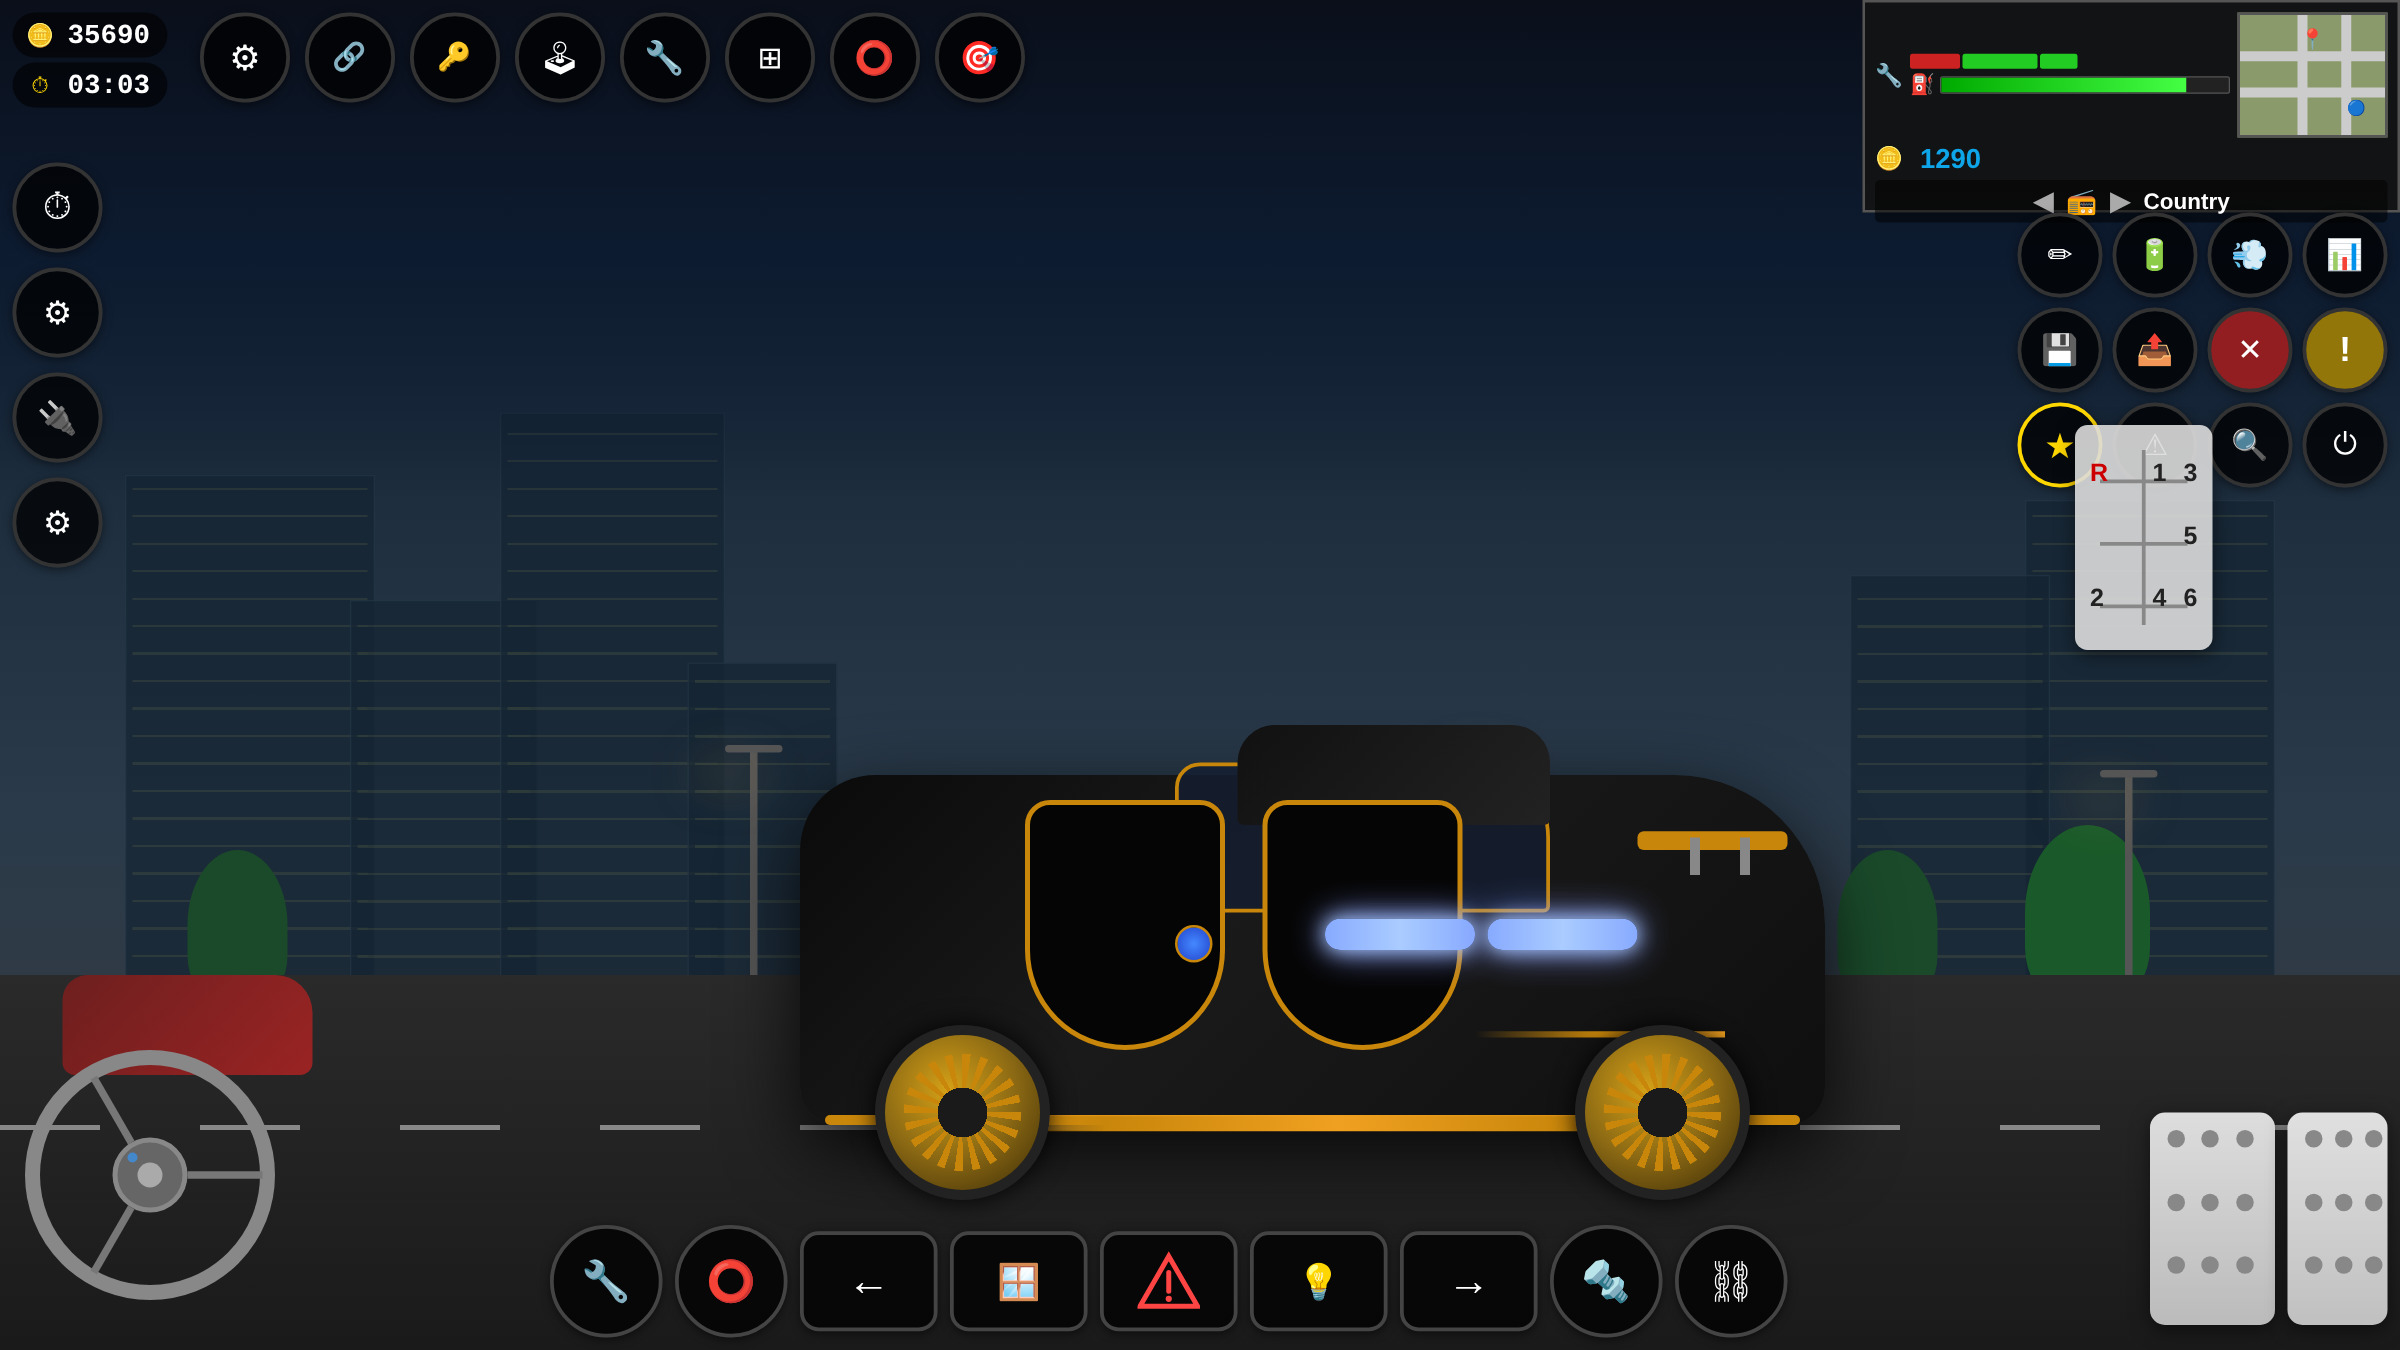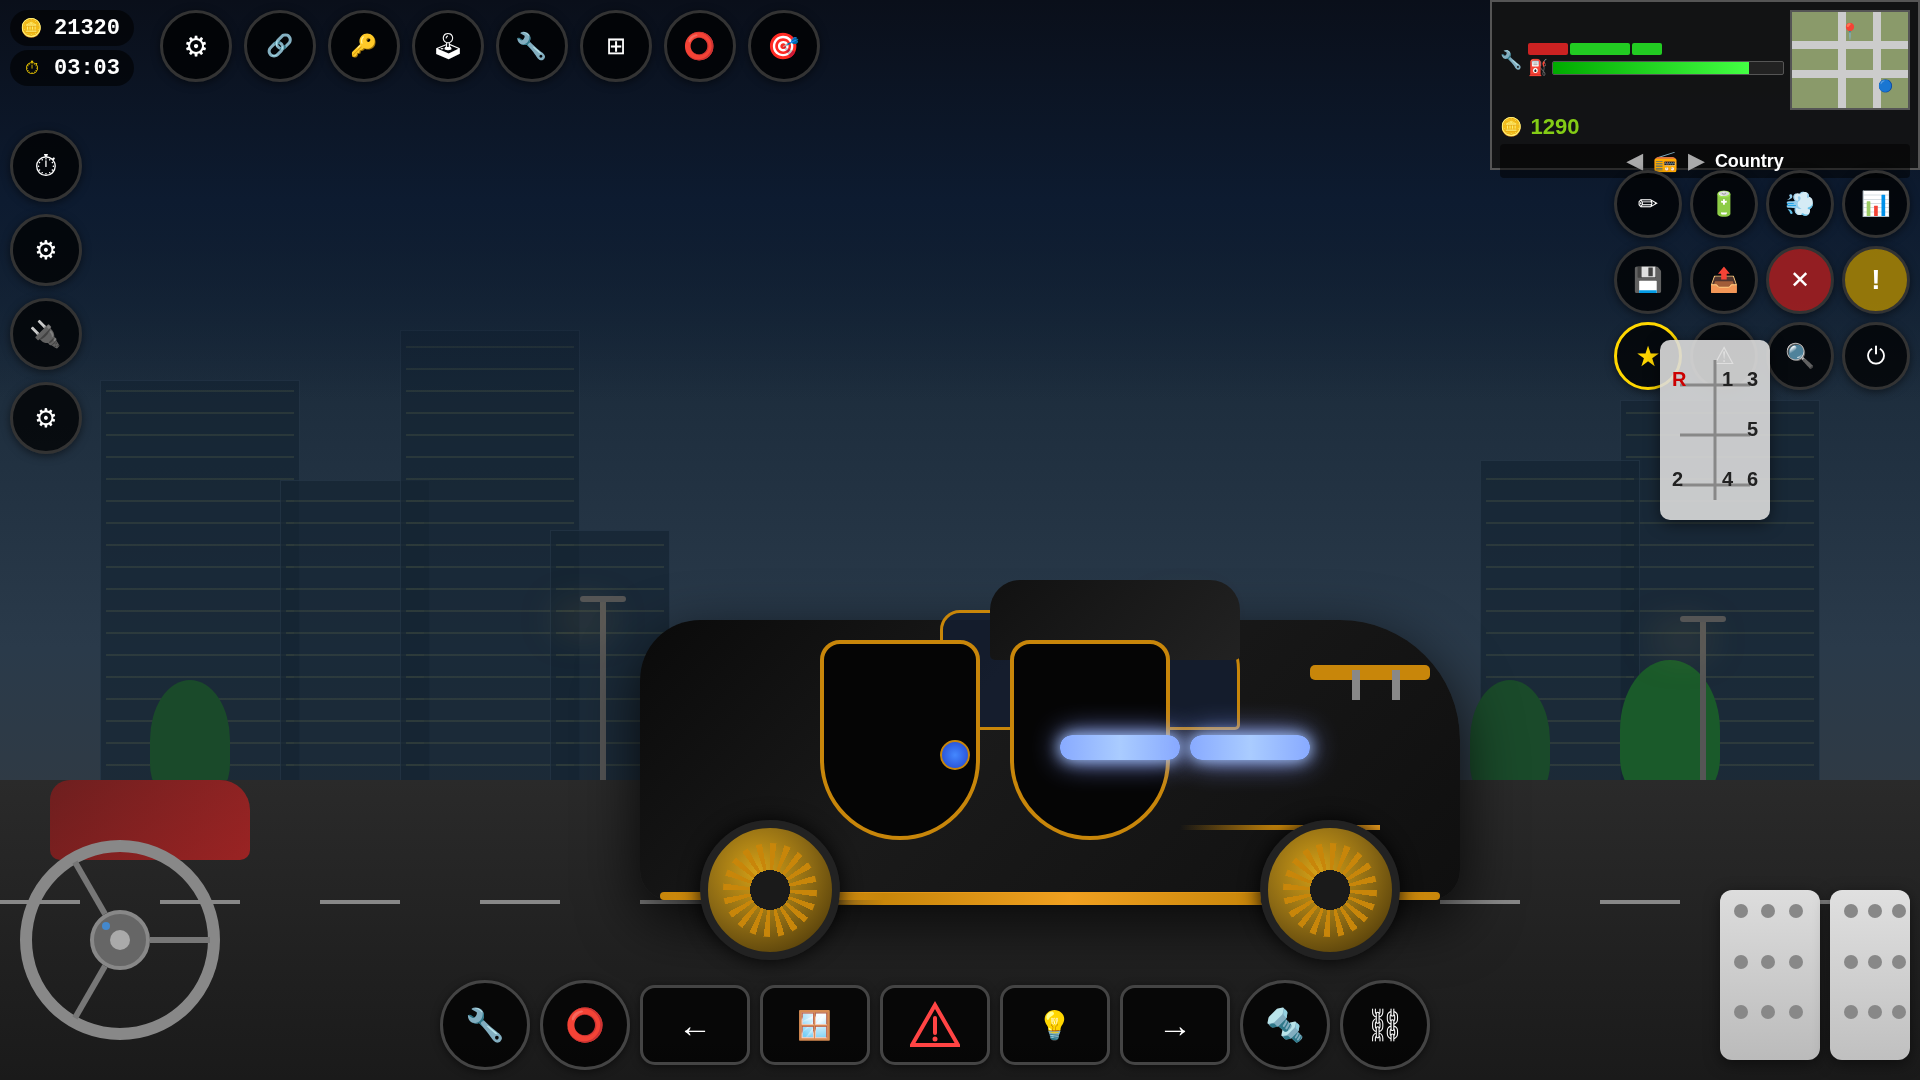--- a/index.html
+++ b/index.html
@@ -414,24 +414,25 @@
 
     .nav-mid-row {
       display: flex;
       align-items: center;
       gap: 8px;
     }
 
     .coin-icon { color: #ffd700; font-size: 18px; }
 
     .nav-coins {
-      color: #84cc16;
+      color: #0ea5e9;
       font-size: 22px;
       font-weight: bold;
       min-width: 60px;
+      text-align: center;
     }
 
     .mini-map {
       width: 120px;
       height: 100px;
       background: #8a9a6a;
       border: 2px solid #555;
       position: relative;
       overflow: hidden;
     }
@@ -645,21 +646,21 @@
   </div>
 
   <div style="position:absolute;bottom:220px;left:50px;width:200px;height:80px;background:linear-gradient(135deg,#8b1a1a,#cc2222);border-radius:20px 30px 10px 10px;opacity:0.7;"></div>
 </div>
 
 <div id="hud">
 
   <div class="stats-panel">
     <div class="stat-row">
       <div class="stat-icon">🪙</div>
-      <div class="stat-value">21320</div>
+      <div class="stat-value">35690</div>
     </div>
     <div class="stat-row">
       <div class="stat-icon">⏱</div>
       <div class="stat-value">03:03</div>
     </div>
   </div>
 
   <div class="top-toolbar">
     <button class="toolbar-btn">⚙</button>
     <button class="toolbar-btn" style="font-size:22px;">🔗</button>

